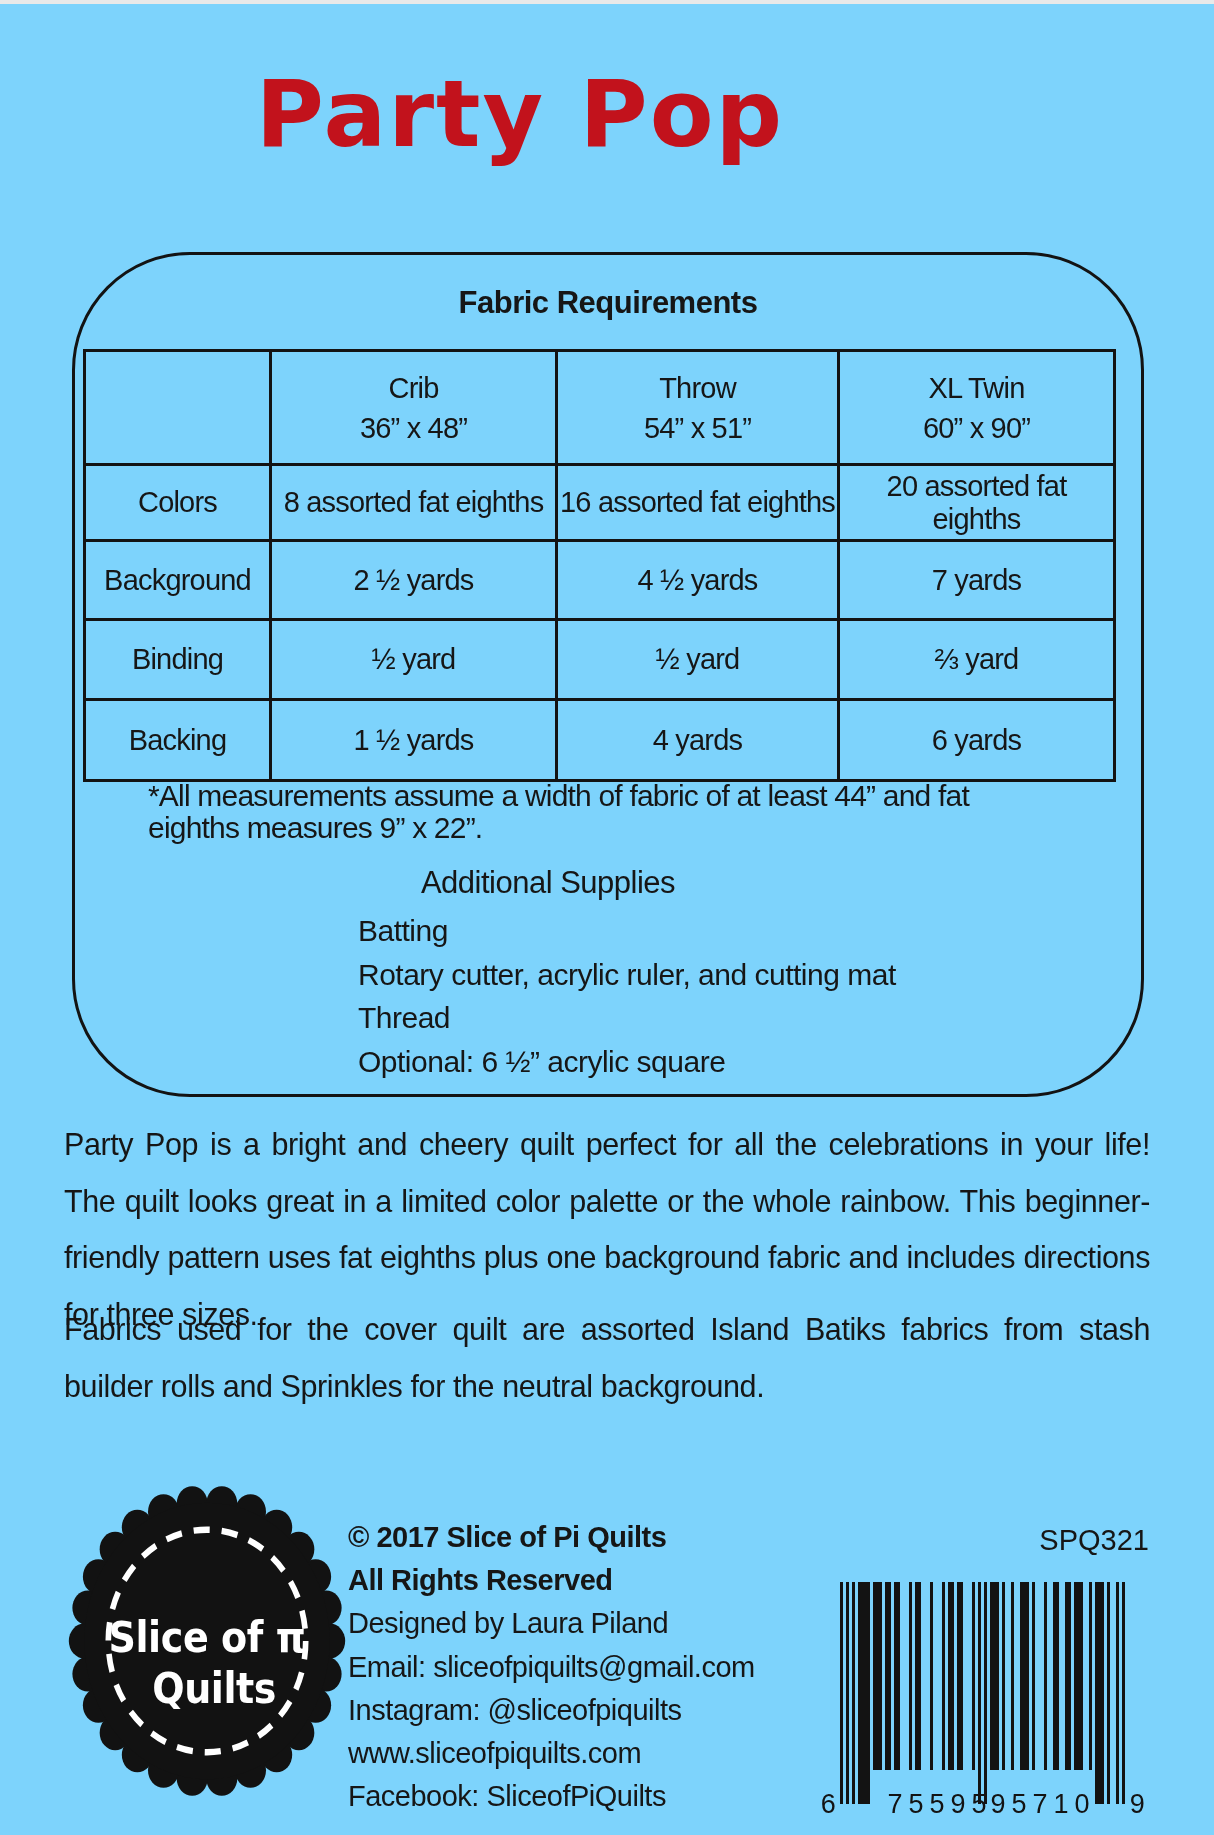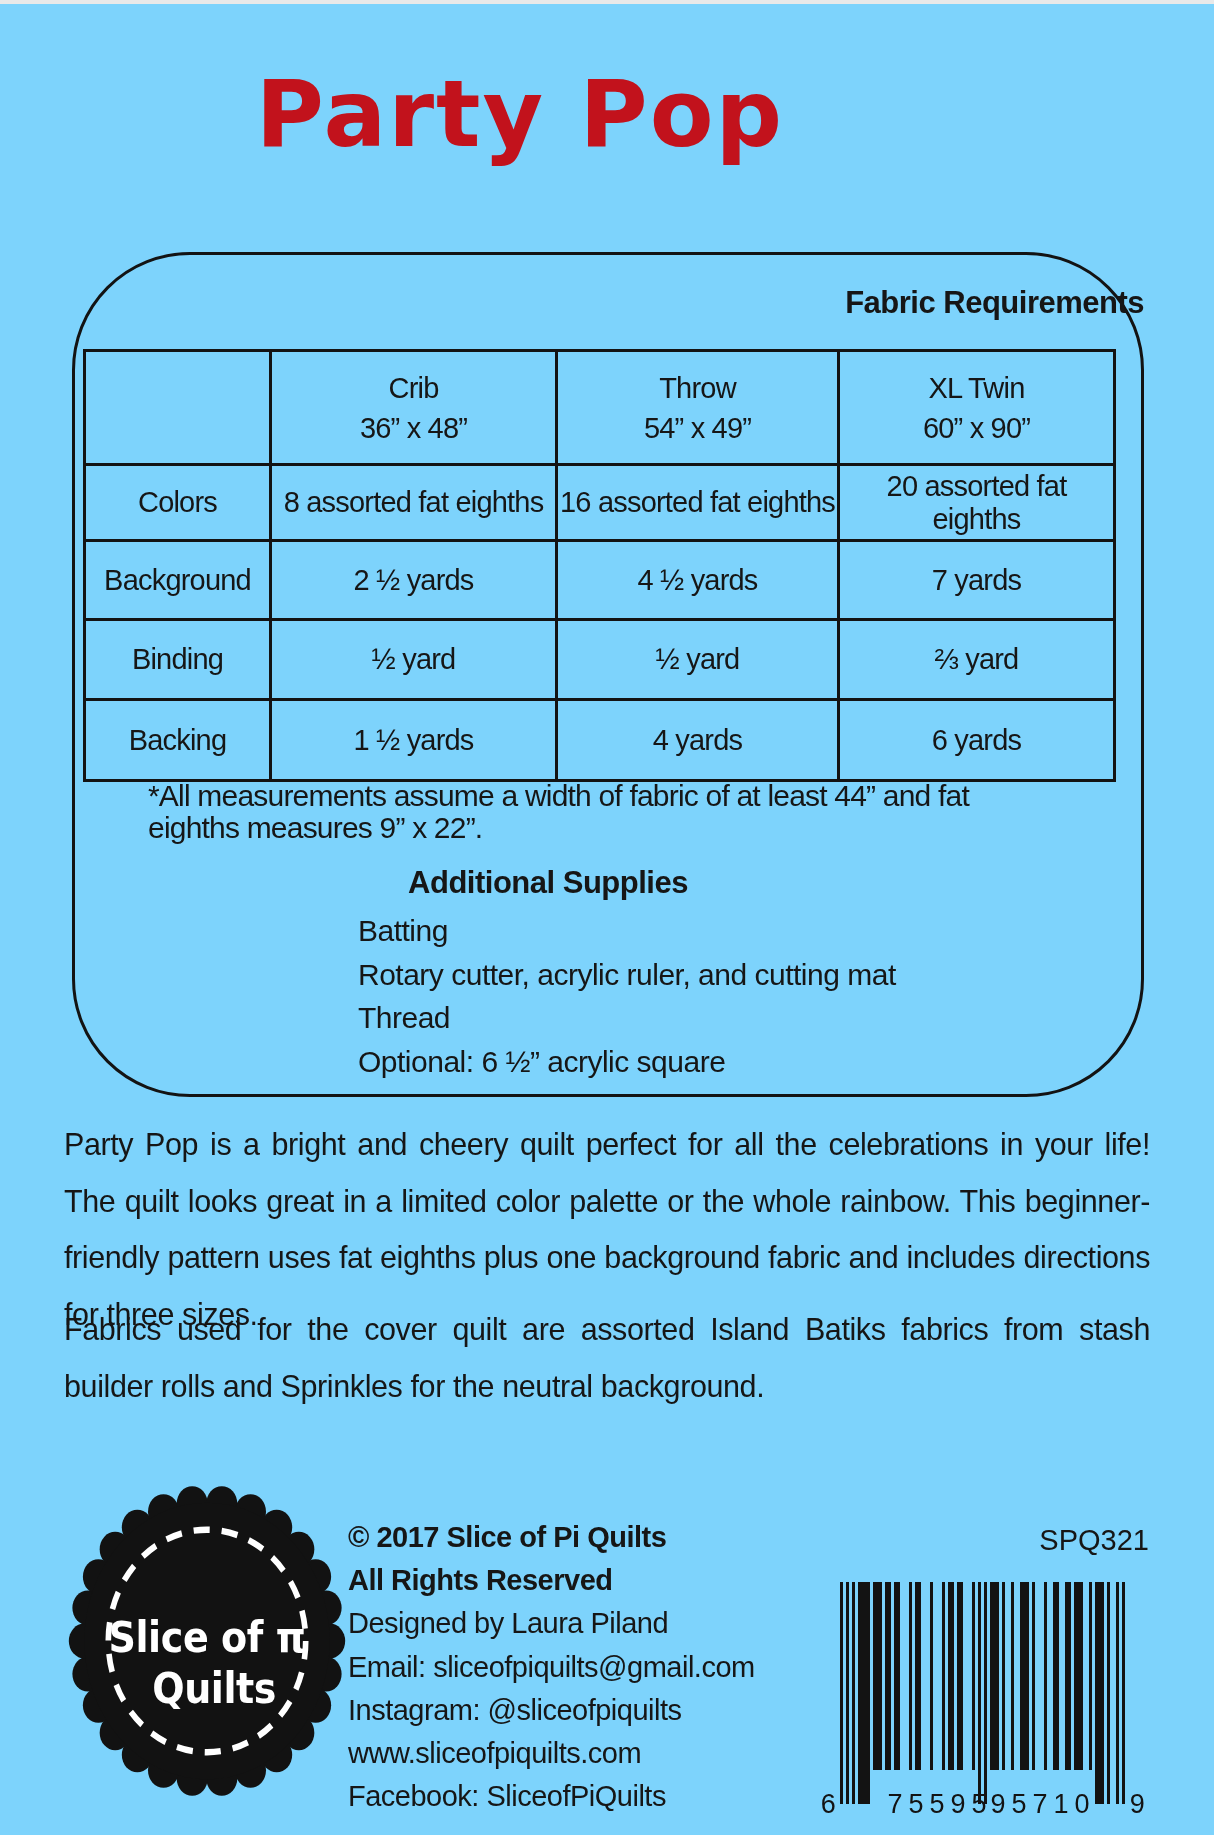--- a/index.html
+++ b/index.html
@@ -11,40 +11,40 @@
   .title{
     position:absolute;top:56px;left:0;width:1040px;margin:0;text-align:center;
     font-family:"DejaVu Sans",sans-serif;font-size:93px;font-weight:700;
     letter-spacing:2px;
   }
   .req-box{
     position:absolute;left:72px;top:248px;width:1072px;height:845px;
     border:3px solid #131313;border-radius:118px;box-sizing:border-box;
   }
   .req-heading{
-    position:absolute;left:72px;top:281px;width:1072px;text-align:right;
+    position:absolute;left:72px;top:281px;width:1072px;text-align:center;
     font-size:31px;font-weight:700;letter-spacing:-0.5px;
   }
   .fabric-table{
     position:absolute;left:83px;top:345px;width:1030px;
     border-collapse:collapse;table-layout:fixed;text-align:center;
     font-size:29px;letter-spacing:-0.8px;
   }
   .fabric-table td{border:3px solid #131313;padding:0;vertical-align:middle;}
   .fabric-table .c0{width:186px}.fabric-table .c1{width:286px}
   .fabric-table .c2{width:282px}.fabric-table .c3{width:276px}
   .r-head{height:114px}.r1{height:76px}.r2{height:79px}.r3{height:80px}.r4{height:81px}
   .hline{line-height:40px}
   .footnote{
     position:absolute;left:148px;top:776px;width:878px;
     font-size:30px;line-height:32px;letter-spacing:-0.8px;
   }
   .supplies-heading{
     position:absolute;left:72px;top:861px;width:952px;text-align:center;
-    font-size:31px;font-weight:700;letter-spacing:-0.5px;
+    font-size:31px;font-weight:400;letter-spacing:-0.5px;
   }
   .supplies{
     position:absolute;left:358px;top:905px;font-size:30px;line-height:43.5px;
     letter-spacing:-0.5px;
   }
   .para{
     position:absolute;left:64px;width:1086px;margin:0;
     font-size:30.5px;line-height:56.5px;text-align:justify;letter-spacing:-0.4px;
   }
   .p1{top:1112px}
@@ -78,21 +78,21 @@
       </colgroup>
     <tbody>
       <tr class="r-head">
         <td></td>
         <td>
           <div class="hline">Crib</div>
           <div class="hline">36” x 48”</div>
         </td>
         <td>
           <div class="hline">Throw</div>
-          <div class="hline">54” x 49”</div>
+          <div class="hline">54” x 51”</div>
         </td>
         <td>
           <div class="hline">XL Twin</div>
           <div class="hline">60” x 90”</div>
         </td>
       </tr>
       <tr class="r1">
         <td>Colors</td>
         <td>8 assorted fat eighths</td>
         <td>16 assorted fat eighths</td>

